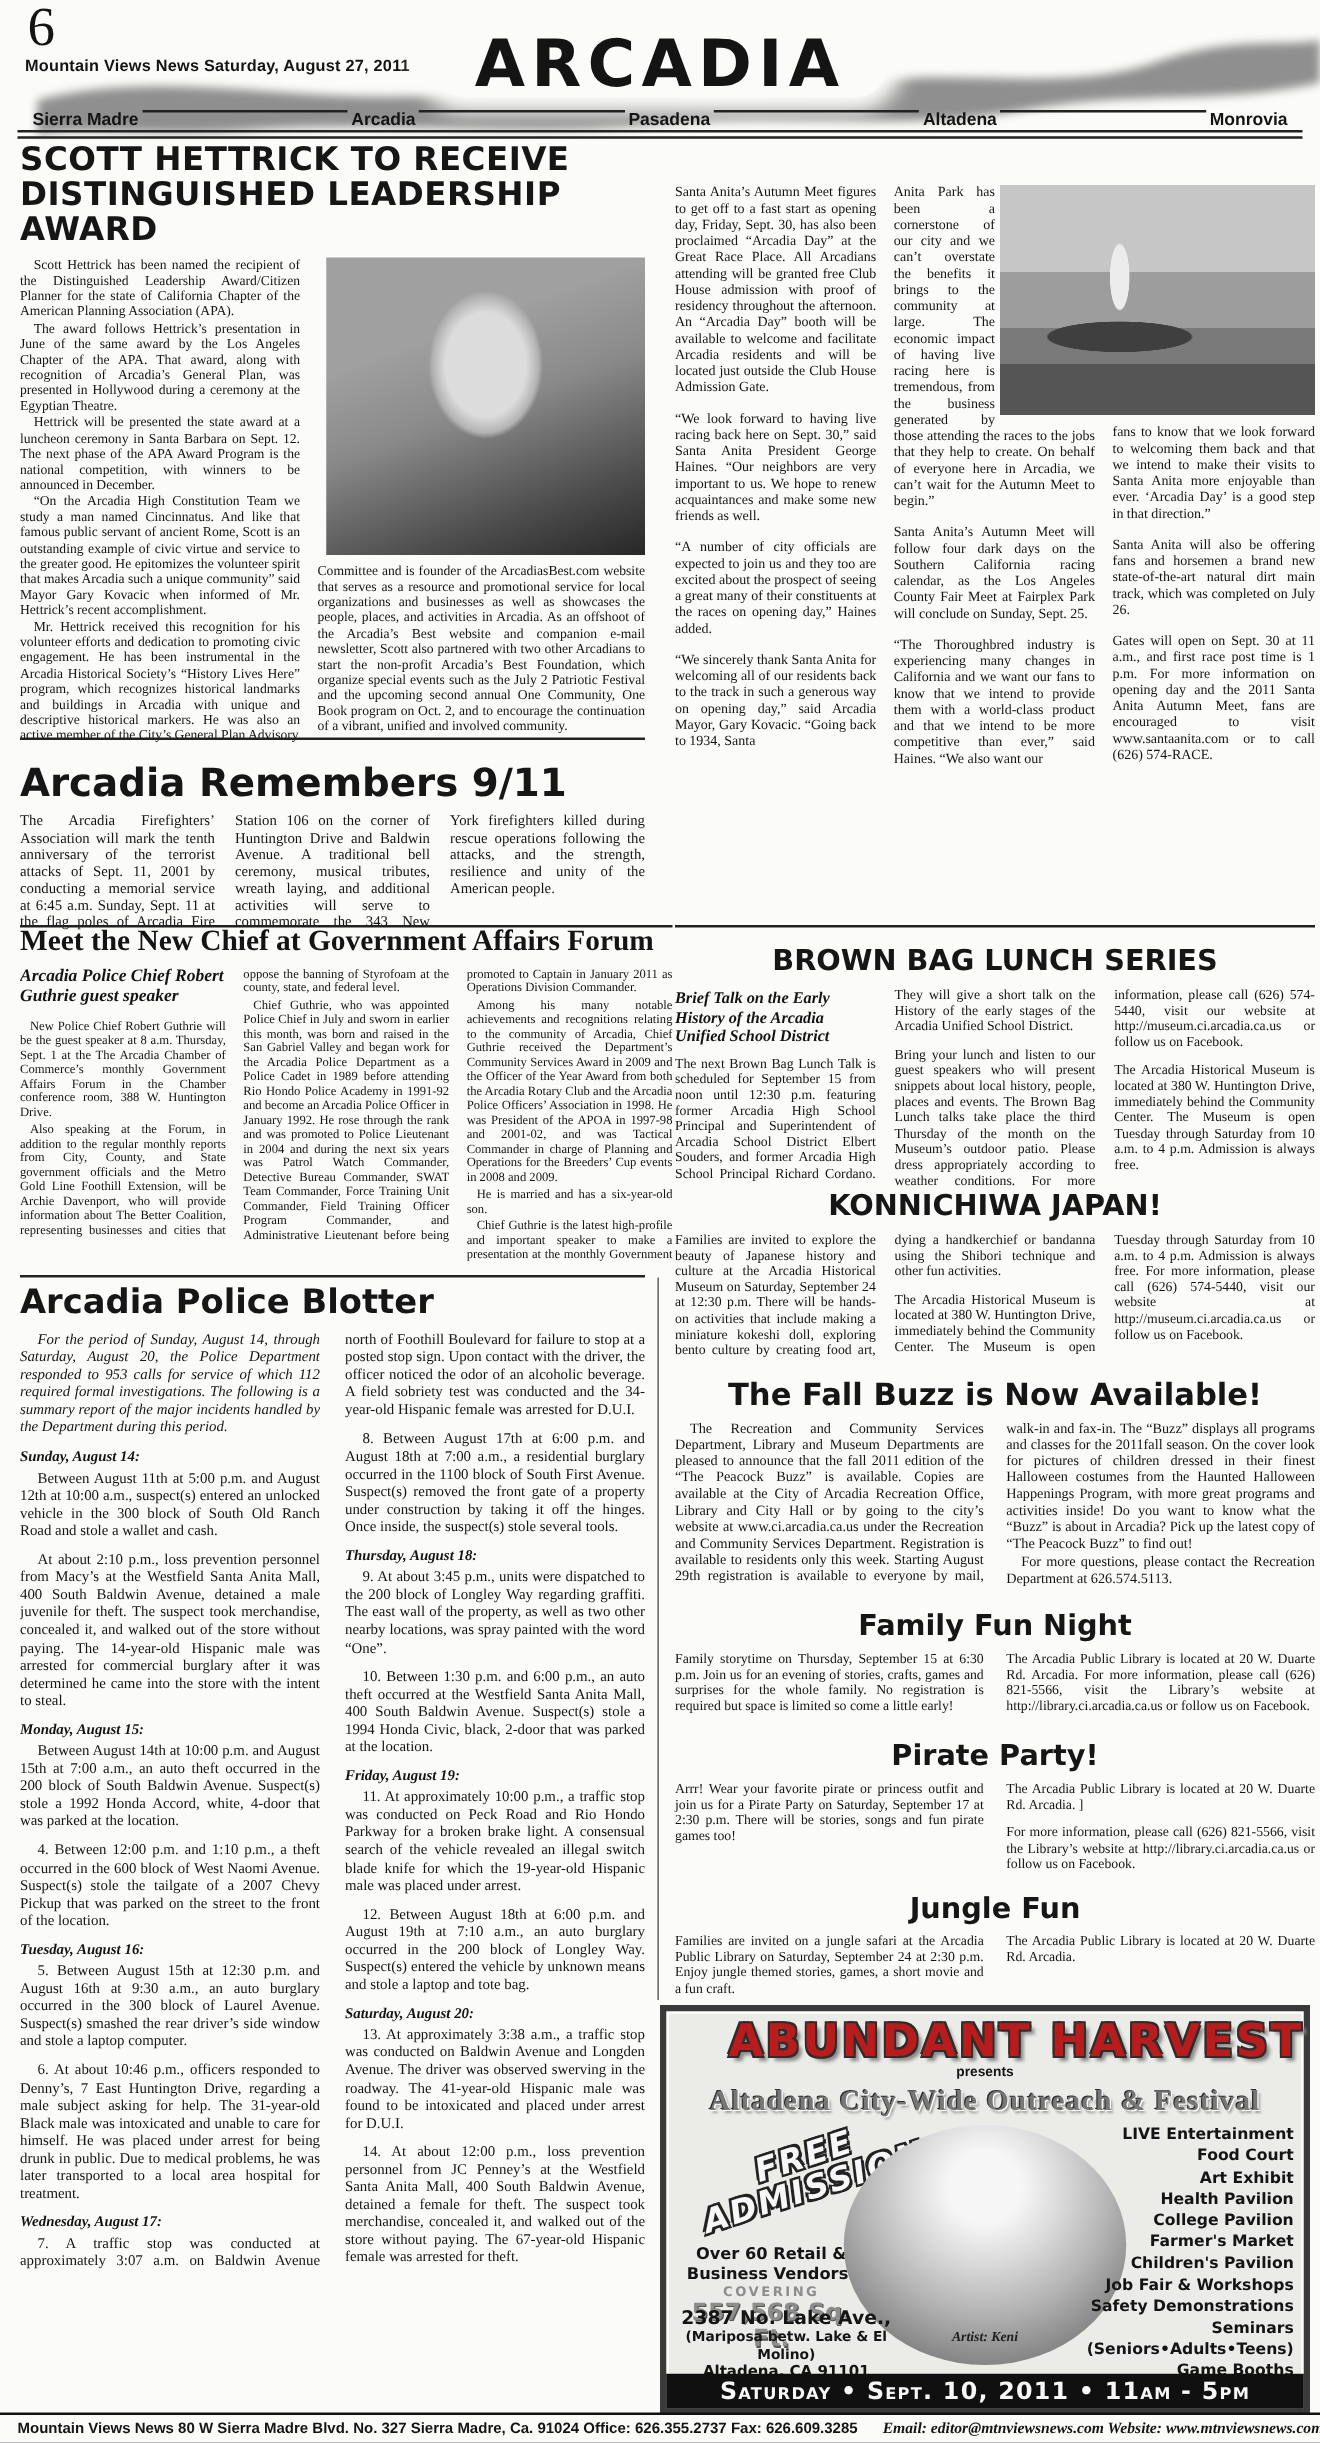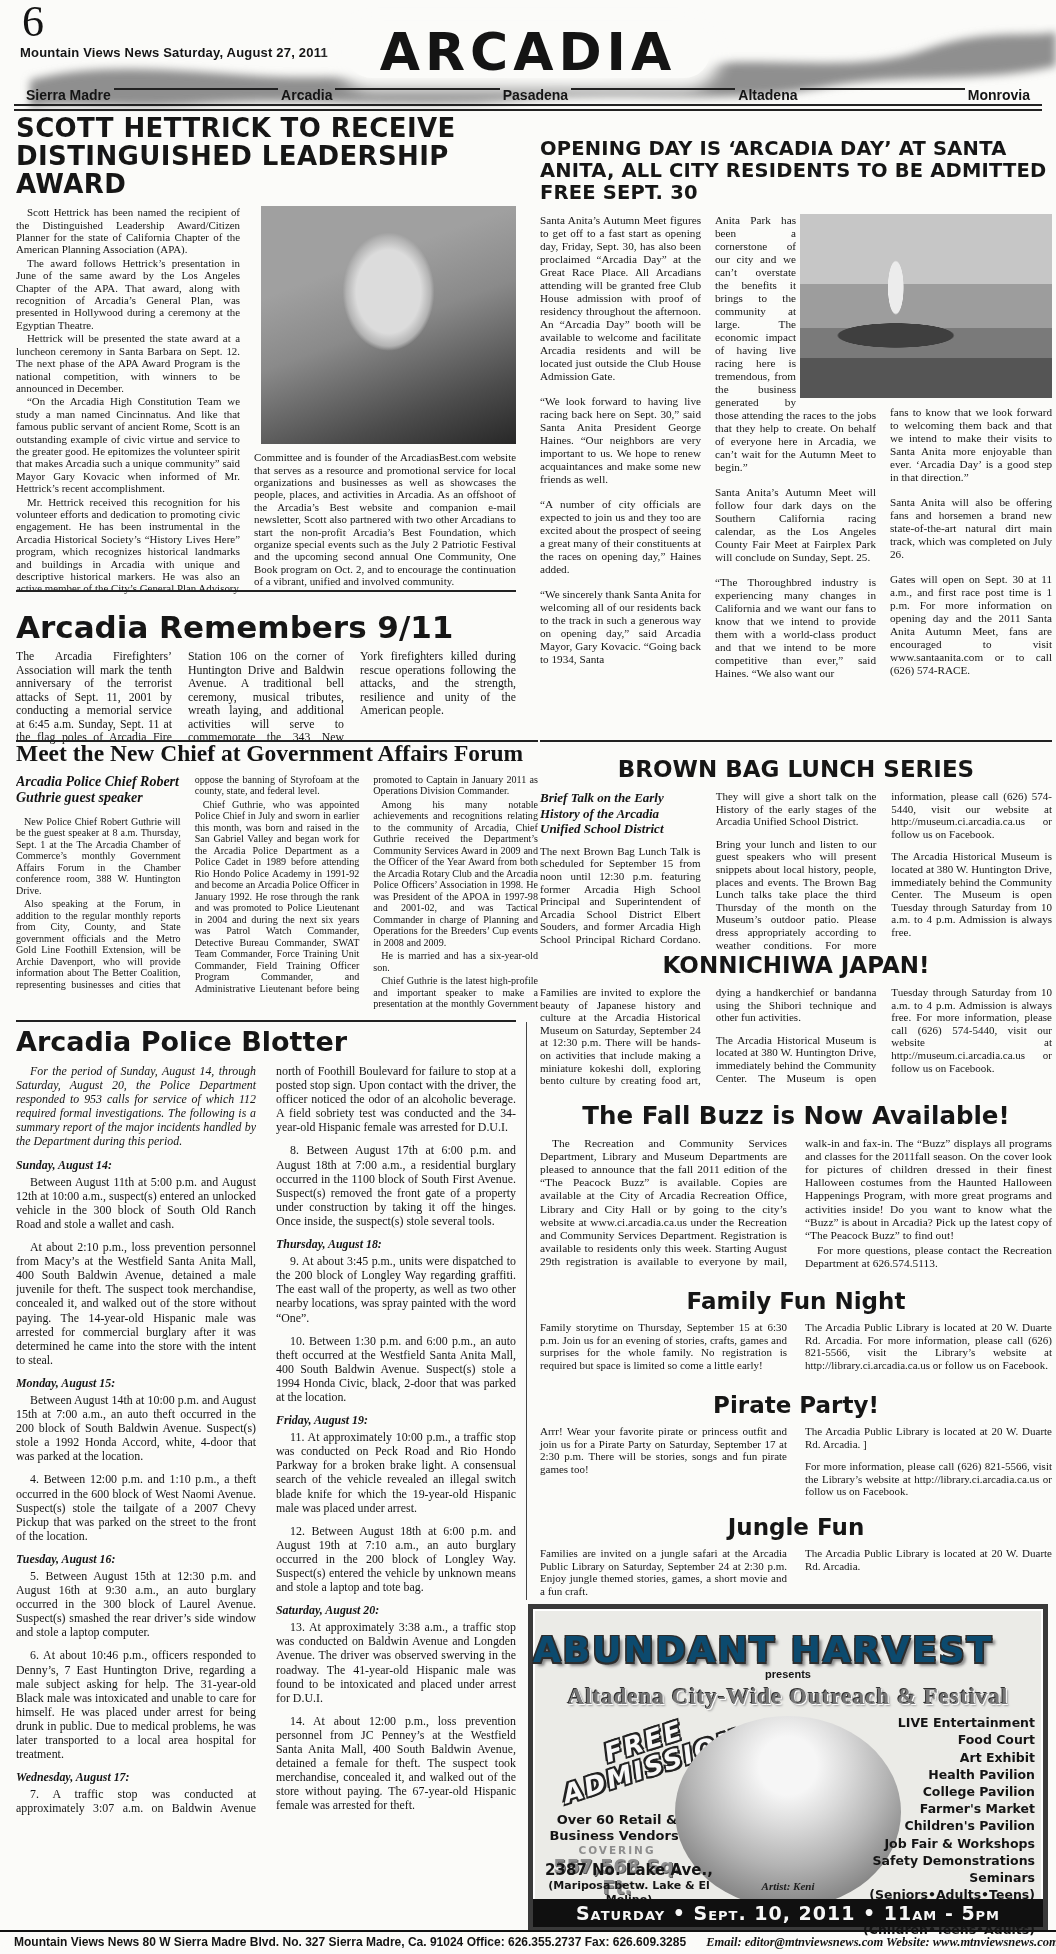--- a/index.html
+++ b/index.html
@@ -94,21 +94,21 @@
   #pirate{top:1394px}
   #pirate .cols2{height:90px}
   #jungle{top:1516px}
   #jungle .cols2{height:56px;overflow:hidden}
 
   .vdivider{position:absolute;left:526px;top:1022px;width:1px;height:578px;background:#444}
 
   
   #ad{position:absolute;left:528px;top:1604px;width:520px;height:328px;background:#ebebe7;
       border:5px solid #3a3a3a;box-shadow:inset 0 0 0 2px #fff}
-  .ad-title{text-align:left;margin-top:23px;font:bold 36px/1 "DejaVu Sans",sans-serif;letter-spacing:2px;color:#0c4a6e;
+  .ad-title{text-align:right;margin-top:7px;font:bold 36px/1 "DejaVu Sans",sans-serif;letter-spacing:2px;color:#b91c1c;
       text-shadow:-1.5px -1.5px 0 #2d2d2d,1.5px -1.5px 0 #2d2d2d,-1.5px 1.5px 0 #2d2d2d,1.5px 1.5px 0 #2d2d2d,4px 4px 3px #8a8a8a}
   .ad-presents{text-align:center;font:bold 11px/1.1 "Liberation Sans",sans-serif}
   .ad-subtitle{text-align:center;margin-top:5px;font:bold 23px/1 "Liberation Serif",serif;letter-spacing:1px;color:#777;
       text-shadow:-1px -1px 0 #2e2e2e,1px 1px 0 #fff,2px 2px 2px #999}
   .ad-mid{position:relative;height:198px;margin-top:4px}
   .ad-free{position:absolute;left:22px;top:16px;transform:rotate(-18deg);text-align:center;
       font:bold italic 26px/1 "DejaVu Sans",sans-serif;letter-spacing:2px;color:#f7f7f7;
       text-shadow:-2px -2px 0 #222,2px -2px 0 #222,-2px 2px 0 #222,2px 2px 0 #222}
   .ad-vendors{position:absolute;left:10px;top:100px;width:148px;text-align:center;font:bold 13px/1.2 "DejaVu Sans",sans-serif}
   .ad-covering{margin-top:2px;font:bold 10.5px/1 "DejaVu Sans",sans-serif;letter-spacing:2px;color:#8d8d8d}
@@ -175,21 +175,20 @@
       <div class="h-col2">
         <div class="photo hettrick-photo"></div>
         <div class="flow noindent">
             <p class="">Committee and is founder of the ArcadiasBest.com website that serves as a resource and promotional service for local organizations and businesses as well as showcases the people, places, and activities in Arcadia. As an offshoot of the Arcadia’s Best website and companion e-mail newsletter, Scott also partnered with two other Arcadians to start the non-profit Arcadia’s Best Foundation, which organize special events such as the July 2 Patriotic Festival and the upcoming second annual One Community, One Book program on Oct. 2, and to encourage the continuation of a vibrant, unified and involved community.</p>
           </div>
       </div>
     </div>
   </section>
 
   <section id="openingday">
-    <h2 class="hl">OPENING DAY IS ‘ARCADIA DAY’ AT SANTA ANITA, ALL CITY RESIDENTS TO BE ADMITTED FREE SEPT. 30</h2>
     <div class="od-body">
       <div class="photo od-photo"></div>
       <div class="od-c1">
           <p class="">Santa Anita’s Autumn Meet figures to get off to a fast start as opening day, Friday, Sept. 30, has also been proclaimed “Arcadia Day” at the Great Race Place. All Arcadians attending will be granted free Club House admission with proof of residency throughout the afternoon. An “Arcadia Day” booth will be available to welcome and facilitate Arcadia residents and will be located just outside the Club House Admission Gate.</p>
           <p class="">“We look forward to having live racing back here on Sept. 30,” said Santa Anita President George Haines. “Our neighbors are very important to us. We hope to renew acquaintances and make some new friends as well.</p>
           <p class="">“A number of city officials are expected to join us and they too are excited about the prospect of seeing a great many of their constituents at the races on opening day,” Haines added.</p>
           <p class="">“We sincerely thank Santa Anita for welcoming all of our residents back to the track in such a generous way on opening day,” said Arcadia Mayor, Gary Kovacic. “Going back to 1934, Santa</p>
         </div>
       <div class="od-c2">
           <div class="od-spacer"></div>

